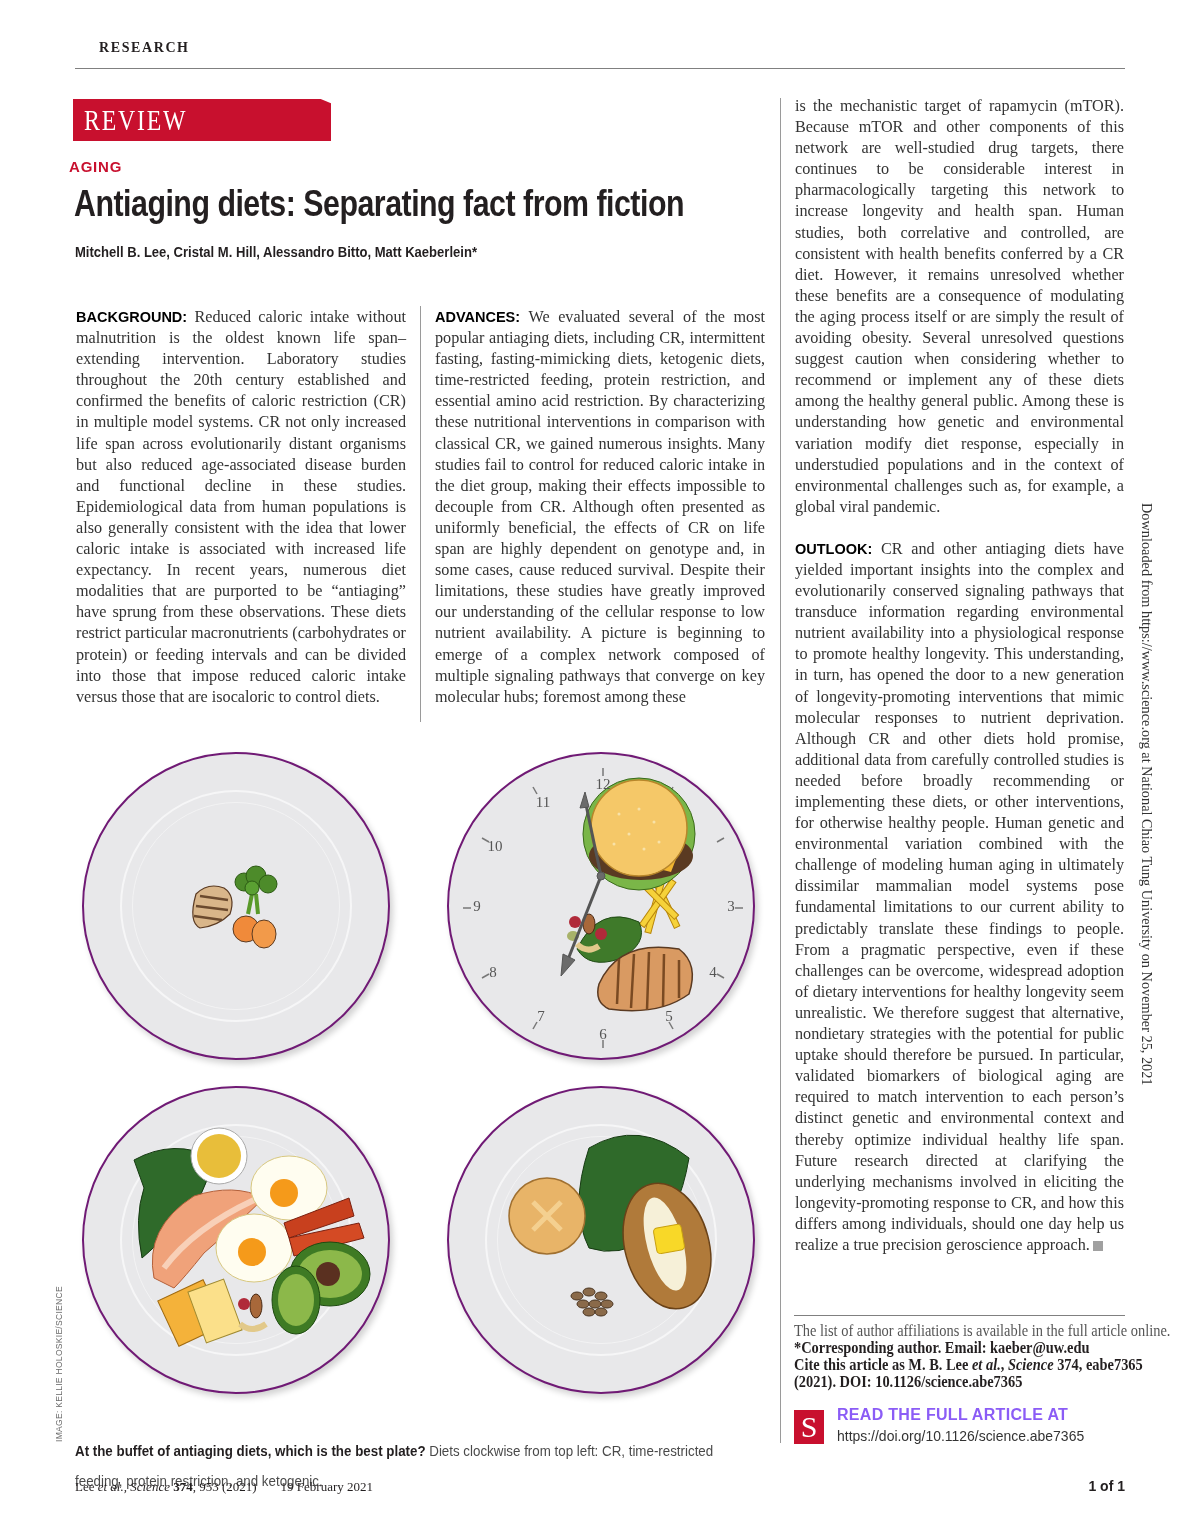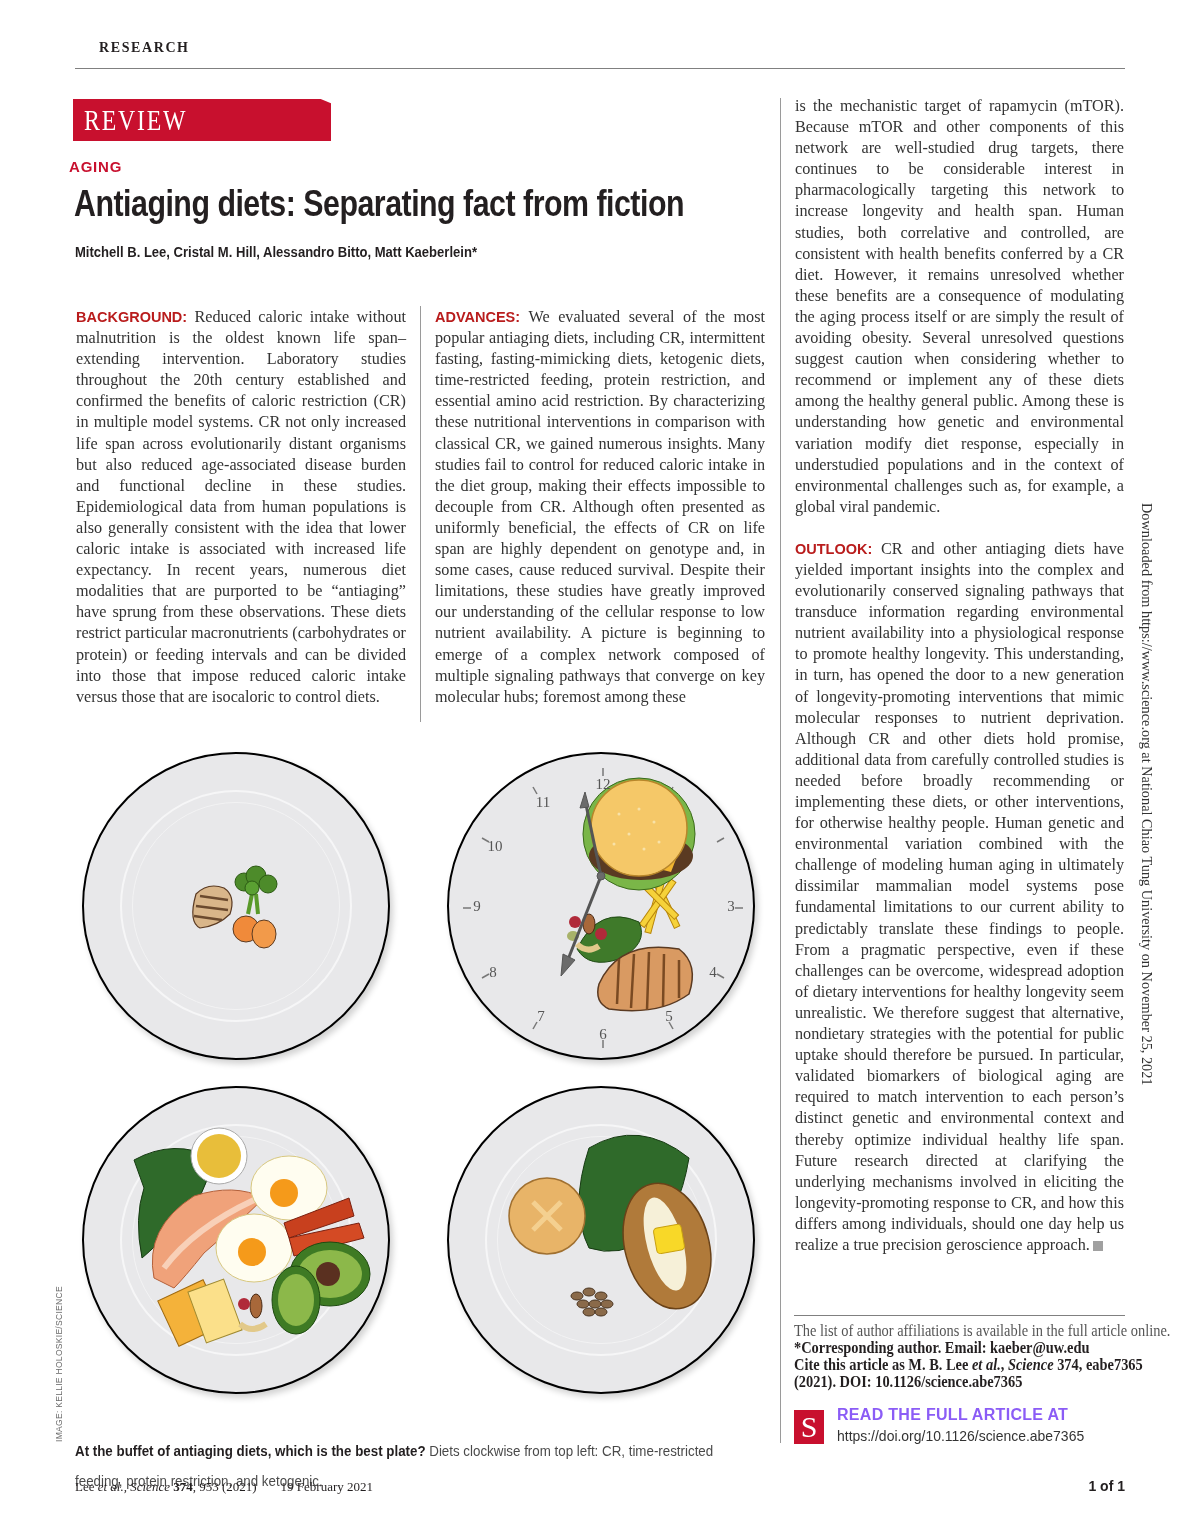--- a/index.html
+++ b/index.html
@@ -11,33 +11,33 @@
   .review-badge { position: absolute; left: 73px; top: 99px; width: 258px; height: 42px; background: #c8102e; color: #fff;
     font-family: "Liberation Sans", sans-serif; font-size: 27px; font-weight: normal; letter-spacing: 2.2px;
     line-height: 42px; padding-left: 11px; box-sizing: border-box; transform-origin: left center; clip-path: polygon(0 0, 96% 0, 100% 10%, 100% 100%, 0 100%); }
   .review-badge span { display: inline-block; transform: scaleX(0.82); transform-origin: left center; font-family: "Liberation Serif", serif; font-size: 29px; }
 
   .kicker { position: absolute; left: 69px; top: 158px; font-family: "Liberation Sans", sans-serif; font-weight: bold; font-size: 15px; color: #c8102e; letter-spacing: 0.8px; }
   .title { position: absolute; left: 74px; top: 183px; font-family: "Liberation Sans", sans-serif; font-weight: bold; font-size: 37px; color: #231f20; letter-spacing: -0.6px; white-space: nowrap; transform: scaleX(0.82); transform-origin: left top; }
   .authors { position: absolute; left: 75px; top: 244px; font-family: "Liberation Sans", sans-serif; font-weight: bold; font-size: 14.5px; color: #231f20; white-space: nowrap; transform: scaleX(0.9); transform-origin: left top; }
 
   .col { position: absolute; font-family: "Liberation Serif", serif; font-size: 16.2px; line-height: 21.1px; color: #333; text-align: justify; }
-  .col .lead { font-family: "Liberation Sans", sans-serif; font-weight: bold; font-size: 14.5px; color: #b91c1c; }
+  .col .lead { font-family: "Liberation Sans", sans-serif; font-weight: bold; font-size: 14.5px; color: #000000; }
   .col p { margin: 1px; }
   .col1 { left: 75px; top: 306px; width: 332px; }
   .col2 { left: 434px; top: 306px; width: 332px; }
   .col3 { left: 794px; top: 95px; width: 331px; }
   .col3 p + p { margin-top: 21px; }
   .end-mark { display: inline-block; width: 10px; height: 10px; background: #a0a0a0; vertical-align: middle; margin-left: 3px; }
 
   .col-rule { position: absolute; width: 1px; background: #9a9a9a; }
   .rule-a { left: 420px; top: 306px; height: 416px; }
   .rule-b { left: 780px; top: 98px; height: 1345px; }
 
-  .plate { position: absolute; width: 308px; height: 308px; border-radius: 50%; background: #e8e8ea; border: 2px solid #000000; box-sizing: border-box; box-shadow: 3px 4px 6px rgba(0,0,0,0.18); }
+  .plate { position: absolute; width: 308px; height: 308px; border-radius: 50%; background: #e8e8ea; border: 2px solid #701a75; box-sizing: border-box; box-shadow: 3px 4px 6px rgba(0,0,0,0.18); }
   .plate .ring1 { position: absolute; left: 36px; top: 36px; right: 36px; bottom: 36px; border-radius: 50%; border: 2px solid #f6f6f7; }
   .plate .ring2 { position: absolute; left: 48px; top: 48px; right: 48px; bottom: 48px; border-radius: 50%; border: 1.5px solid #f3f3f4; }
   .plate svg { position: absolute; left: 0; top: 0; }
   .plate-cr { left: 82px; top: 752px; }
   .plate-trf { left: 447px; top: 752px; }
   .plate-keto { left: 82px; top: 1086px; }
   .plate-pr { left: 447px; top: 1086px; }
 
   .clock-num { position: absolute; font-family: "Liberation Serif", serif; font-size: 15px; color: #555; transform: translate(-50%, -50%); }
 

